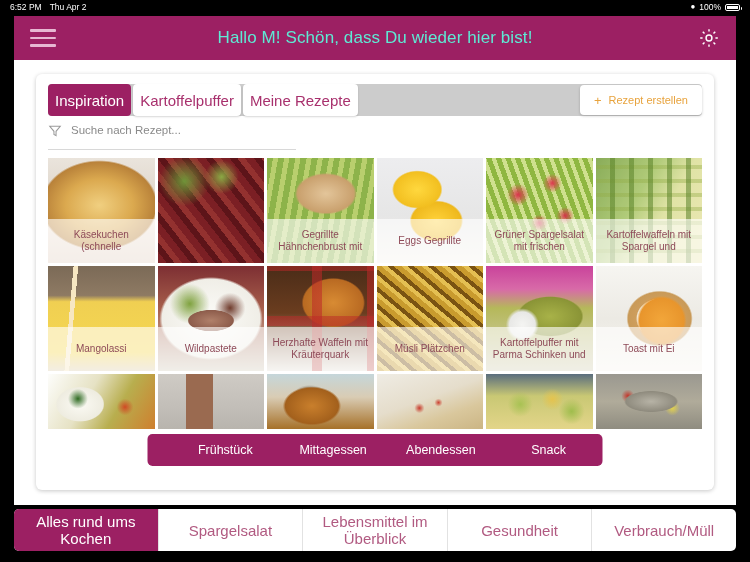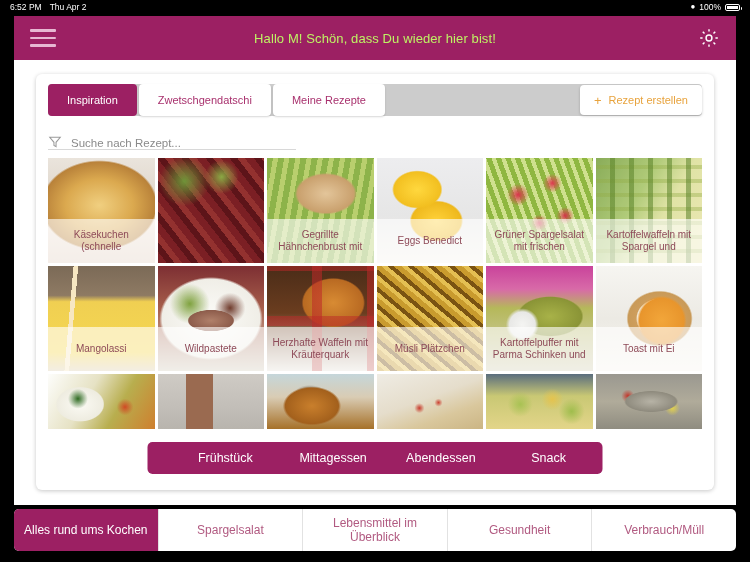--- a/index.html
+++ b/index.html
@@ -50,21 +50,21 @@
     display: flex; align-items: center; position: relative;
   }
   .hamburger {
     margin-left: 16px; width: 26px; height: 20px;
     display: flex; flex-direction: column; justify-content: center; gap: 5px;
     cursor: pointer;
   }
   .hamburger span { display: block; height: 2.5px; background: #e7b7d2; border-radius: 1px; }
   .header-title {
     position: absolute; left: 0; right: 0; text-align: center;
-    color: #bef264; font-size: 13px; letter-spacing: .1px;
+    color: #5eead4; font-size: 17px; letter-spacing: .1px;
     pointer-events: none;
   }
   .gear {
     margin-left: auto; margin-right: 16px;
     width: 22px; height: 22px; cursor: pointer; position: relative; z-index: 2;
   }
   .gear svg { display: block; }
 
   
   .body-area {
@@ -83,44 +83,44 @@
   }
 
   
   .tabstrip {
     position: relative;
     height: 32px; margin: 10px 12px 0 12px;
     background: #cccccc; border-radius: 4px;
     display: flex; align-items: center;
   }
   .tab {
-    height: 32px; padding: 0 19px;
+    height: 32px; padding: 0 7px;
     display: flex; align-items: center; justify-content: center;
-    font-size: 11px; color: #a8306d;
+    font-size: 15px; color: #a8306d;
     background: #ffffff; border-radius: 4px;
     box-shadow: 0 1px 2px rgba(0,0,0,.16);
     cursor: pointer; white-space: nowrap;
     margin-right: 2px;
   }
   .tab.active { background: #9c2063; color: #ffffff; box-shadow: none; }
   .create-btn {
     margin-left: auto;
     height: 30px; padding: 0 14px;
     display: flex; align-items: center; gap: 7px;
     background: #ffffff; border-radius: 4px;
     box-shadow: 0 1px 3px rgba(0,0,0,.2);
     font-size: 11px; color: #e8a33d; cursor: pointer; white-space: nowrap;
   }
   .create-btn .plus { font-size: 13px; line-height: 1; }
 
   
   .searchrow {
     margin: 8px 12px 0 12px;
     height: 26px;
-    display: flex; align-items: flex-end; gap: 9px;
+    display: flex; align-items: flex-start; gap: 9px;
     border-bottom: 1px solid #d8d8d8;
     width: 248px;
   }
   .funnel { width: 14px; height: 14px; flex: 0 0 auto; }
   .search-input {
     border: none; outline: none; background: transparent;
     font-family: "Liberation Sans", sans-serif;
     font-size: 11.5px; color: #8a8a8a; width: 100%;
   }
   .search-input::placeholder { color: #8a8a8a; }
@@ -146,41 +146,41 @@
     height: 44px;
     background: rgba(255,255,255,.62);
     display: flex; align-items: center; justify-content: center;
     text-align: center; padding: 0 5px;
     font-size: 10px; line-height: 12px; color: #8e4a58;
   }
 
   
   .mealbar {
     position: absolute; left: 50%; transform: translateX(-50%);
-    bottom: 16px;
+    bottom: 24px;
     width: 455px; height: 32px;
     background: #9c2063; border-radius: 5px;
     display: flex; align-items: center; padding-left: 24px;
   }
   .meal {
     flex: 1; text-align: center; color: #ffffff;
     font-size: 12.5px; cursor: pointer;
   }
 
   
   .bottomnav {
     position: absolute; left: 14px; bottom: 11px;
     width: 722px; height: 42px;
     background: #ffffff; border-radius: 5px;
     box-shadow: 0 1px 4px rgba(0,0,0,.25);
     display: flex; overflow: hidden;
   }
   .navitem {
     flex: 1; display: flex; align-items: center; justify-content: center;
-    font-size: 12px; color: #b15a81; cursor: pointer;
+    font-size: 15px; color: #b15a81; cursor: pointer;
     border-right: 1px solid #e2e2e2; text-align: center; padding: 0 4px;
   }
   .navitem:last-child { border-right: none; }
   .navitem.active { background: #9c2063; color: #ffffff; }
 </style>
 </head>
 <body>
 
 <div class="device">
 
@@ -216,21 +216,21 @@
     </div>
 
     <div class="body-area">
       <div class="panel">
 
         <div class="tabstrip">
           <div class="tab active">
             <span>Inspiration</span>
           </div>
           <div class="tab">
-            <span>Zwetschgendatschi</span>
+            <span>Kartoffelpuffer</span>
           </div>
           <div class="tab">
             <span>Meine Rezepte</span>
           </div>
           <div class="create-btn">
             <span class="plus">+</span>
             <span>Rezept erstellen</span>
           </div>
         </div>
 
@@ -263,21 +263,21 @@
                    radial-gradient(ellipse 44% 30% at 55% 34%, #e3c59a 0%, #c9a06d 60%, transparent 66%),
                    repeating-linear-gradient(100deg,#8db34a 0 6px,#b9cf6e 6px 11px),
                    linear-gradient(180deg,#f3f2ee 0%,#dfe3cf 45%,#c8cfae 100%);"></div>
             <div class="label">Gegrillte Hähnchenbrust mit</div>
           </div>
           <div class="card">
             <div class="photo" style="background:
                    radial-gradient(ellipse 34% 26% at 38% 30%, #ffd83e 0%, #f2bf20 65%, transparent 70%),
                    radial-gradient(ellipse 36% 28% at 56% 60%, #ffd23a 0%, #eeb81c 65%, transparent 70%),
                    linear-gradient(180deg,#ededef 0%,#e6e6e6 55%,#f5f3ee 100%);"></div>
-            <div class="label">Eggs Benedict</div>
+            <div class="label">Eggs Gegrillte</div>
           </div>
           <div class="card">
             <div class="photo" style="background:
                    radial-gradient(circle at 30% 35%, #d8334a 0%, transparent 11%),
                    radial-gradient(circle at 62% 24%, #dd3a4e 0%, transparent 9%),
                    radial-gradient(circle at 50% 62%, #cf2e45 0%, transparent 10%),
                    radial-gradient(circle at 74% 55%, #d43449 0%, transparent 9%),
                    repeating-linear-gradient(70deg,#8fb741 0 5px,#cfe08e 5px 9px),
                    linear-gradient(180deg,#f7f7f5 0%,#eef0e6 100%);"></div>
             <div class="label">Grüner Spargelsalat mit frischen</div>

